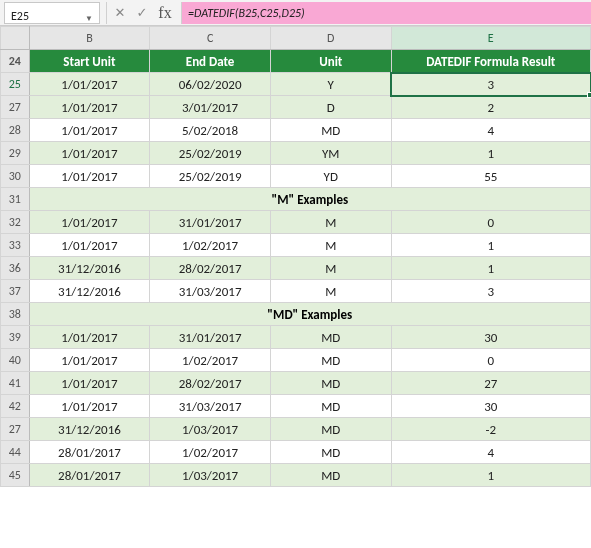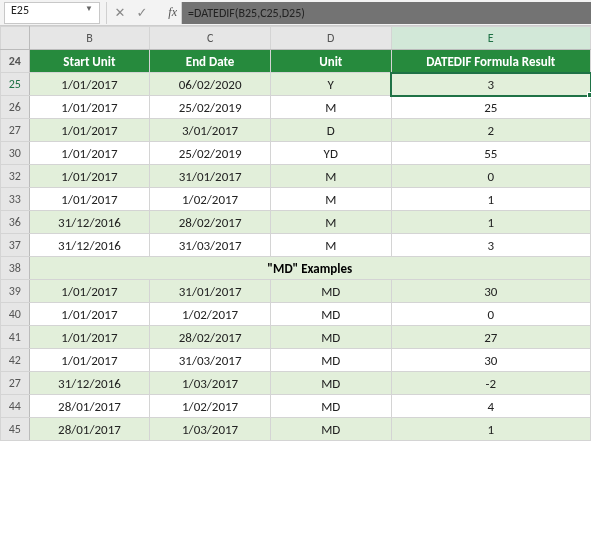--- a/index.html
+++ b/index.html
@@ -19,53 +19,53 @@
     border-bottom: 1px solid #ccc;
     background: #f3f3f3;
   }
   .name-box {
     width: 96px;
     height: 22px;
     margin: 2px 4px;
     background: #fff;
     border: 1px solid #c8c8c8;
     display: flex;
-    align-items: flex-start;
+    align-items: flex-end;
     padding: 0 6px;
     font-size: 12px;
     justify-content: space-between;
   }
   .name-box .dd { color: #666; font-size: 8px; }
   .fb-sep { width: 1px; height: 22px; background: #d0d0d0; margin: 0 2px; }
   .fb-btn {
     width: 22px;
     height: 22px;
     display: flex;
     align-items: center;
     justify-content: center;
     color: #888;
     font-size: 13px;
   }
   .fx {
-    font-style: italic;
     font-family: "Cambria Math", serif;
-    font-size: 12px;
+    font-size: 16px;
     color: #555;
     width: 24px;
-    text-align: right;
+    text-align: center;
   }
   .formula-text {
     flex: 1;
     padding: 0 6px;
-    background: #737373;
+    background: #f9a8d4;
     height: 22px;
     line-height: 22px;
     font-size: 12px;
     border-left: 1px solid #d0d0d0;
     margin-left: 4px;
+    font-style: italic;
   }
   .sheet {
     position: relative;
   }
   .grid {
     border-collapse: collapse;
     width: 100%;
     table-layout: fixed;
   }
   .grid th, .grid td {
@@ -171,40 +171,51 @@
           <td>Unit</td>
           <td>DATEDIF Formula Result</td>
         </tr>
         <tr class="band">
           <td class="row-header active">25</td>
           <td>1/01/2017</td>
           <td>06/02/2020</td>
           <td>Y</td>
           <td class="selected">3<div class="sel-handle"></div></td>
         </tr>
-        <tr>
-          <td class="row-header">26</td>
-          <td>1/01/2017</td>
-          <td>25/02/2019</td>
-          <td>M</td>
-          <td>25</td>
-        </tr>
         <tr class="band">
           <td class="row-header">27</td>
           <td>1/01/2017</td>
           <td>3/01/2017</td>
           <td>D</td>
           <td>2</td>
         </tr>
         <tr>
+          <td class="row-header">28</td>
+          <td>1/01/2017</td>
+          <td>5/02/2018</td>
+          <td>MD</td>
+          <td>4</td>
+        </tr>
+        <tr class="band">
+          <td class="row-header">29</td>
+          <td>1/01/2017</td>
+          <td>25/02/2019</td>
+          <td>YM</td>
+          <td>1</td>
+        </tr>
+        <tr>
           <td class="row-header">30</td>
           <td>1/01/2017</td>
           <td>25/02/2019</td>
           <td>YD</td>
           <td>55</td>
+        </tr>
+        <tr class="band section">
+          <td class="row-header">31</td>
+          <td class="merged" colspan="4">"M" Examples</td>
         </tr>
         <tr class="band">
           <td class="row-header">32</td>
           <td>1/01/2017</td>
           <td>31/01/2017</td>
           <td>M</td>
           <td>0</td>
         </tr>
         <tr>
           <td class="row-header">33</td>

